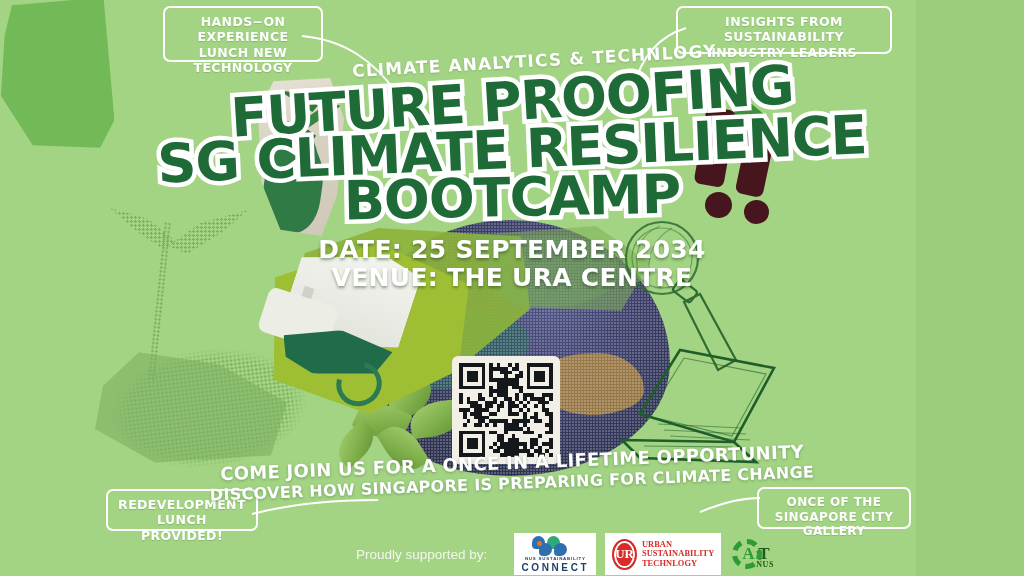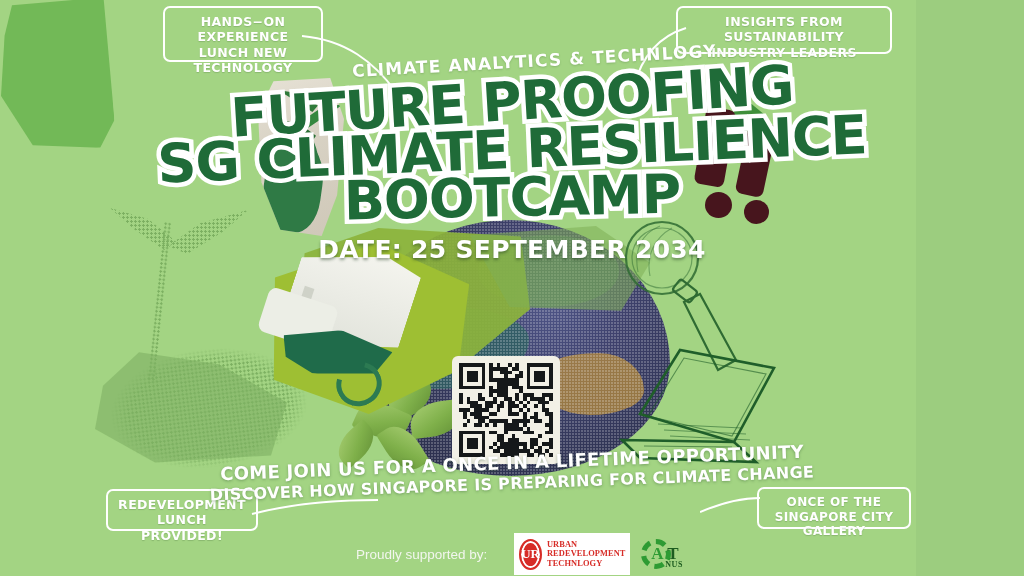--- a/index.html
+++ b/index.html
@@ -430,20 +430,21 @@
   <div class="kicker">CLIMATE ANALYTICS &amp; TECHNLOGY</div>
 
   <div class="title-wrap">
     <span class="tline tl1">FUTURE PROOFING</span>
     <span class="tline tl2">SG CLIMATE RESILIENCE</span>
     <span class="tline tl3">BOOTCAMP</span>
   </div>
 
   <div class="details">
     <div>DATE: 25 SEPTEMBER 2034</div>
+    <div>VENUE: THE URA CENTRE</div>
   </div>
 
   <div id="qr-code">
     <div class="qr-grid">
         <i></i>
         <i></i>
         <i></i>
         <i></i>
         <i></i>
         <i></i>
@@ -1070,27 +1071,38 @@
   </div>
 
   <div class="bottom-cta">
     <div class="bc1">COME JOIN US FOR A ONCE IN A LIFETIME OPPORTUNITY</div>
     <div class="bc2">DISCOVER HOW SINGAPORE IS  PREPARING FOR CLIMATE CHANGE</div>
   </div>
 
   <div id="sponsor-bar">
     <div class="sponsor-label">Proudly supported by:</div>
 
+    <div class="logo-card" id="logo-nus">
+      <div class="nus-marks">
+        <b style="left:0px;top:0px;width:13px;height:13px;background:#2f6fb0;"></b>
+        <b style="left:15px;top:0px;width:13px;height:13px;background:#2fa87a;"></b>
+        <b style="left:7px;top:7px;width:13px;height:13px;background:#2f6fb0;"></b>
+        <b style="left:22px;top:7px;width:13px;height:13px;background:#2f6fb0;"></b>
+        <b style="left:5px;top:5px;width:5px;height:5px;background:#e8731f;border-radius:50%;"></b>
+      </div>
+      <div class="t1">NUS SUSTAINABILITY</div>
+      <div class="t2">CONNECT</div>
+    </div>
 
 
     <div class="logo-card" id="logo-ura">
       <div class="ura-mark">UR</div>
       <div class="ura-txt">
         <span>URBAN</span>
-        <span>REDEVELOPMENT</span>
+        <span>SUSTAINABILITY</span>
         <span>TECHNLOGY</span>
       </div>
     </div>
 
     <div class="logo-card" id="logo-cat">
       <span class="gear"></span>
       <span class="cat-a">A</span>
       <span class="cat-t">T</span>
       <span class="cat-nus">NUS</span>
     </div>

